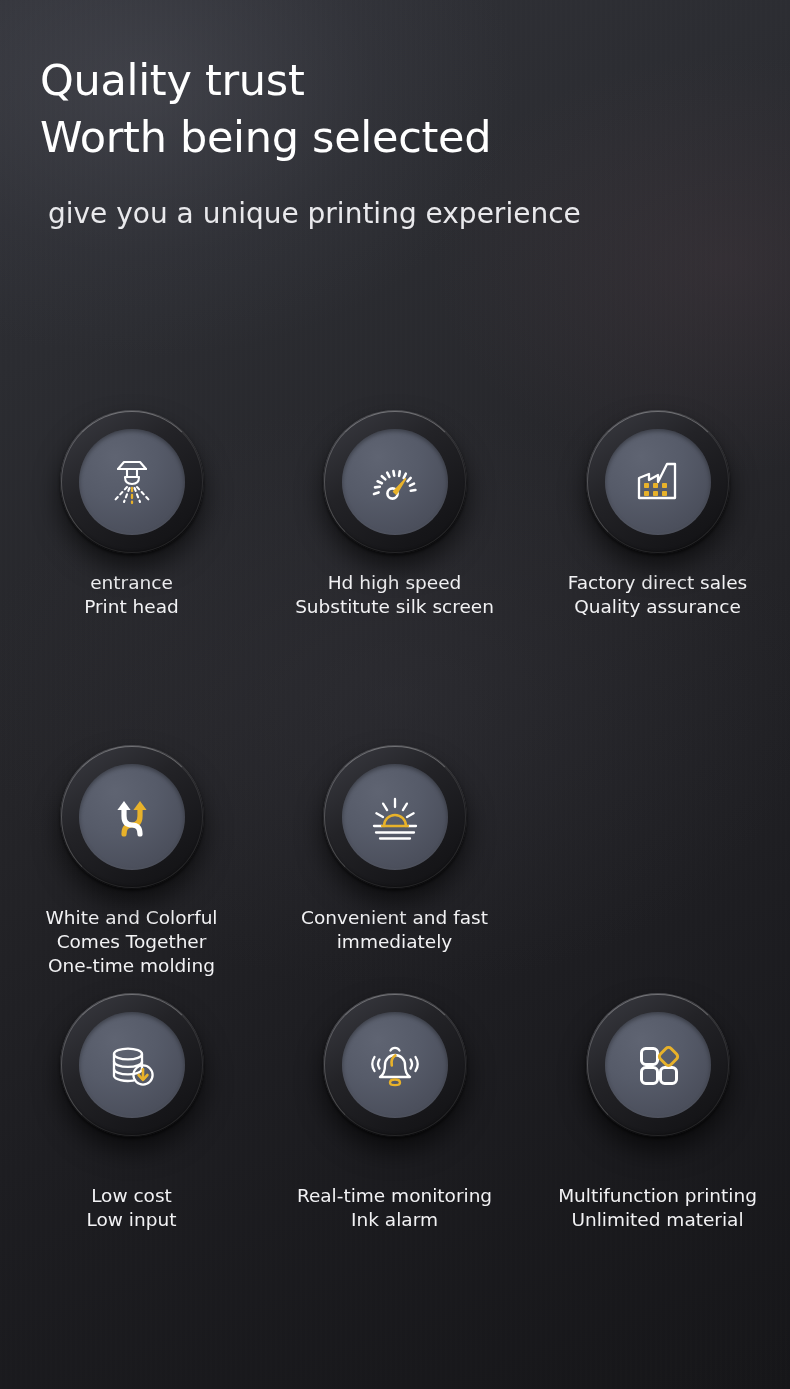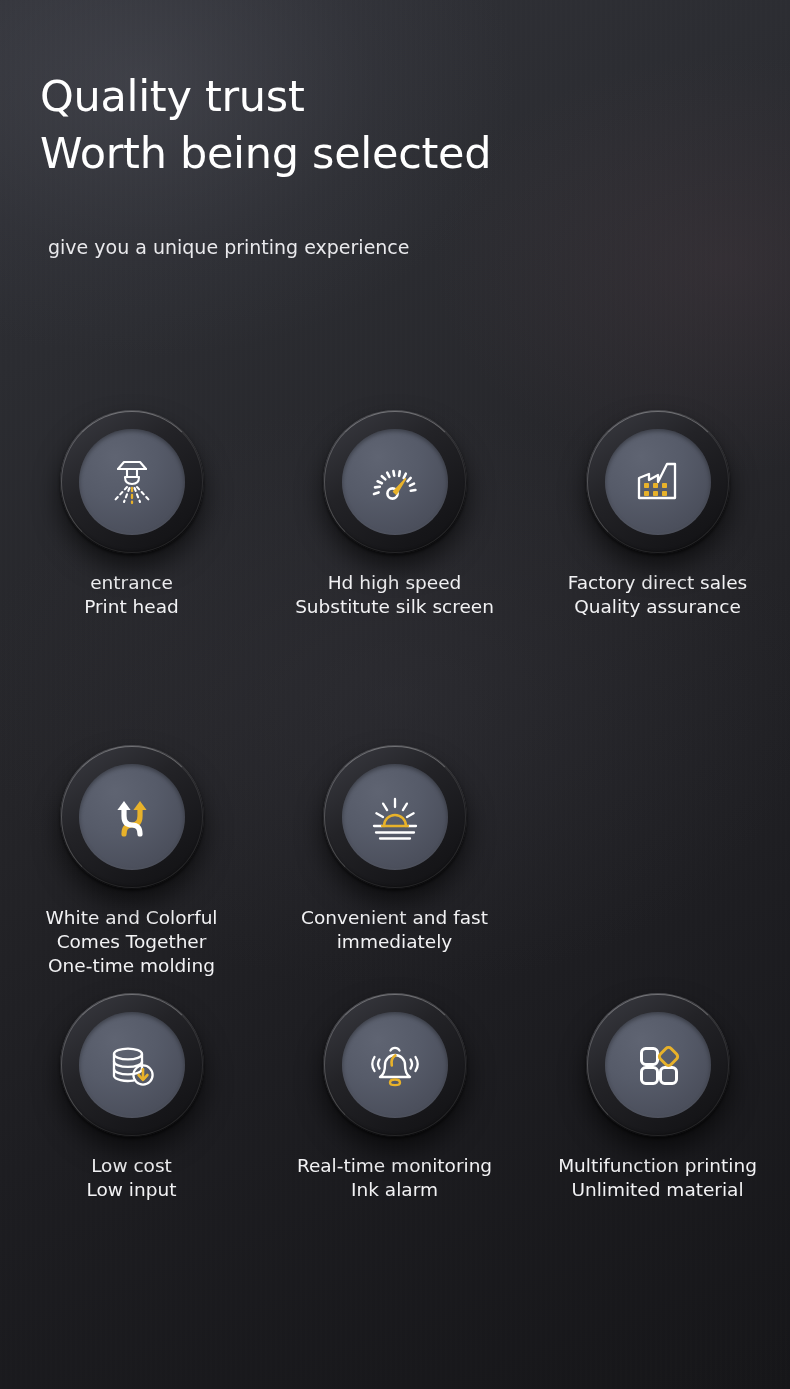--- a/index.html
+++ b/index.html
@@ -37,36 +37,36 @@
       rgba(0,0,0,0.012) 2px,
       rgba(0,0,0,0.012) 5px);
     pointer-events: none;
     opacity: 0.55;
   }
 
   
   .header {
     position: absolute;
     left: 40px;
-    top: 68px;
+    top: 52px;
     z-index: 3;
   }
   .headline {
     font-family: "DejaVu Sans", sans-serif;
     font-size: 43px;
     line-height: 57px;
     font-weight: 400;
     color: #ffffff;
     letter-spacing: -0.3px;
     white-space: nowrap;
   }
   .subline {
-    margin-top: 52px;
+    margin-top: 35px;
     margin-left: 8px;
-    font-size: 19px;
+    font-size: 28px;
     line-height: 26px;
     font-weight: 400;
     color: #e9e9ec;
     white-space: nowrap;
   }
 
   
   .grid {
     position: absolute;
     left: 0;
@@ -84,21 +84,21 @@
     flex-direction: column;
     align-items: center;
   }
   .row1 { height: 335px; }
   .row2 { height: 248px; }
   .row3 { height: 230px; }
 
   
   .row1 .cell { padding-top: 0px; }
   .row2 .cell { padding-top: 0px; }
-  .row3 .cell { padding-top: 0px; }
+  .row3 .cell { padding-top: 0px; gap: 30px; }
 
   
   .badge {
     position: relative;
     width: 144px;
     height: 144px;
     border-radius: 50%;
     background:
       linear-gradient(145deg, #3c3d44 0%, #232327 40%, #161619 78%, #101012 100%);
     box-shadow:

